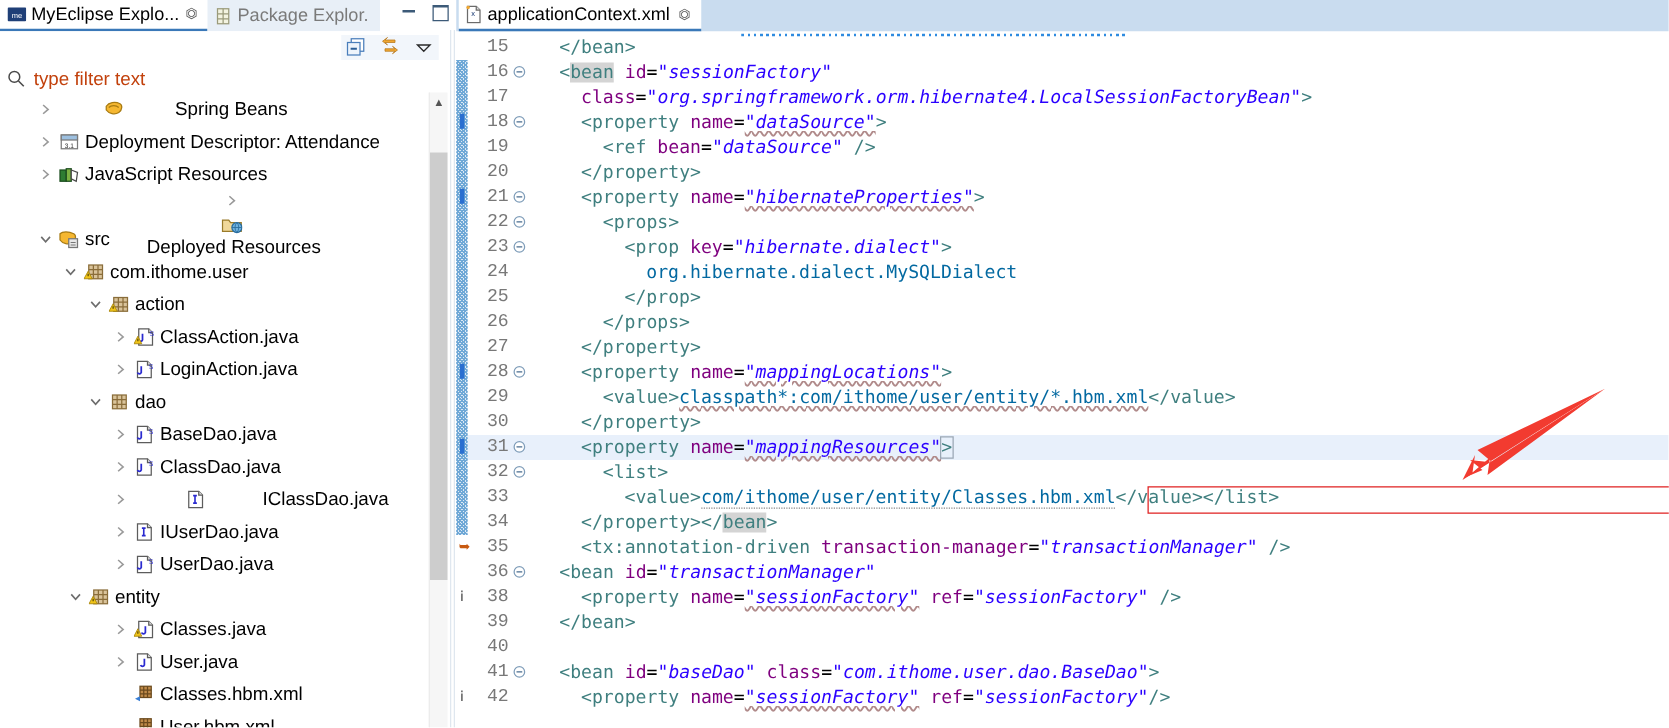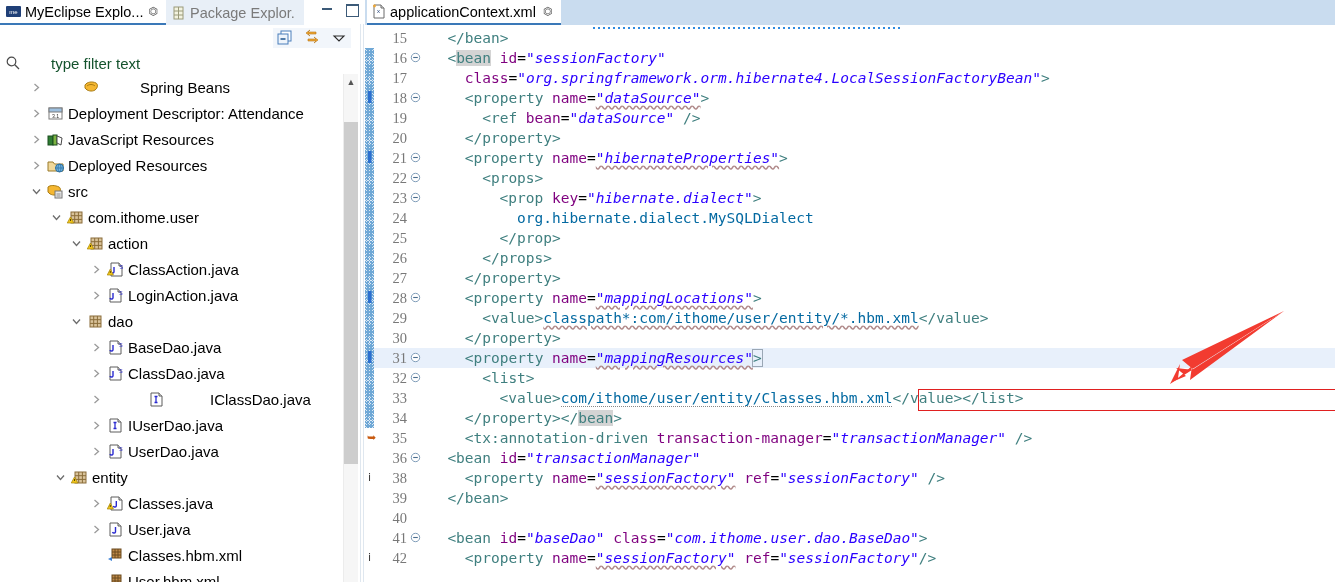--- a/index.html
+++ b/index.html
@@ -78,23 +78,22 @@
   .tb-icon { width: 18px; height: 18px; cursor: pointer; line-height: 0; }
 
   .filter-row {
     position: absolute; left: 0; top: 52px;
     width: 365px; height: 22px;
     display: flex; align-items: center;
     padding-left: 5px;
   }
   .filter-icon { width: 16px; height: 16px; margin-right: 6px; line-height: 0;}
   .filter-text {
-    font-size: 15px; color: #14532d;
+    font-size: 15px; color: #c2410c;
     font-family: "Liberation Sans", sans-serif;
-    margin-left: 24px;
   }
 
   
   #tree {
     position: absolute; left: 0; top: 74px;
     width: 343px; height: 508px;
     overflow: hidden;
   }
   .trow {
     height: 26px;
@@ -187,21 +186,21 @@
     position: absolute; left: 0px; top: 2px;
     width: 12px; height: 16px;
     font-size: 11px; line-height: 16px;
     text-align: center;
   }
   .lno {
     width: 44px; flex: 0 0 44px;
     text-align: right;
     padding-right: 2px;
     color: #787878;
-    font-family: Liberation Serif, serif;
+    font-family: Liberation Mono, monospace;
     font-size: 14.5px;
   }
   .fold {
     width: 13px; flex: 0 0 13px;
     text-align: center;
     color: #7f9db9;
     font-size: 11px; line-height: 1;
   }
   .ctext { padding-left: 8px; }
 
@@ -334,21 +333,21 @@
           </span>
           <span class="ticn">
             <svg width="17" height="17" viewBox="0 0 17 17">
               <rect x="1" y="5" width="5" height="9" fill="#2e7d32" stroke="#1b4d1e"></rect>
               <rect x="6" y="4" width="4" height="10" fill="#7cb342" stroke="#1b4d1e"></rect>
               <path d="M10 5 l5 2 l-1 7 l-4 -2 z" fill="#ffffff" stroke="#4a4a4a"></path>
             </svg>
           </span>
           <span class="tlabel">JavaScript Resources</span>
         </div>
-        <div class="trow" style="padding-left: 28px;">
+        <div class="trow" style="padding-left: 28px; flex-direction: column;">
           <span class="twist">
             <svg width="11" height="11" viewBox="0 0 11 11">
               <path d="M3.5 2 L7.5 5.5 L3.5 9" fill="none" stroke="#9a9a9a" stroke-width="1.3"></path>
             </svg>
           </span>
           <span class="ticn">
             <svg width="17" height="17" viewBox="0 0 17 17">
               <path d="M1 5 h5 l1.5 2 H16 v7 H1 Z" fill="#f0d89a" stroke="#9a7b2a"></path>
               <circle cx="12.5" cy="11" r="4" fill="#6fb3e0" stroke="#2a6d9e"></circle>
               <path d="M8.6 11 h7.8 M12.5 7 a6 6 0 0 1 0 8 a6 6 0 0 1 0 -8" fill="none" stroke="#2a6d9e" stroke-width="0.7"></path>

